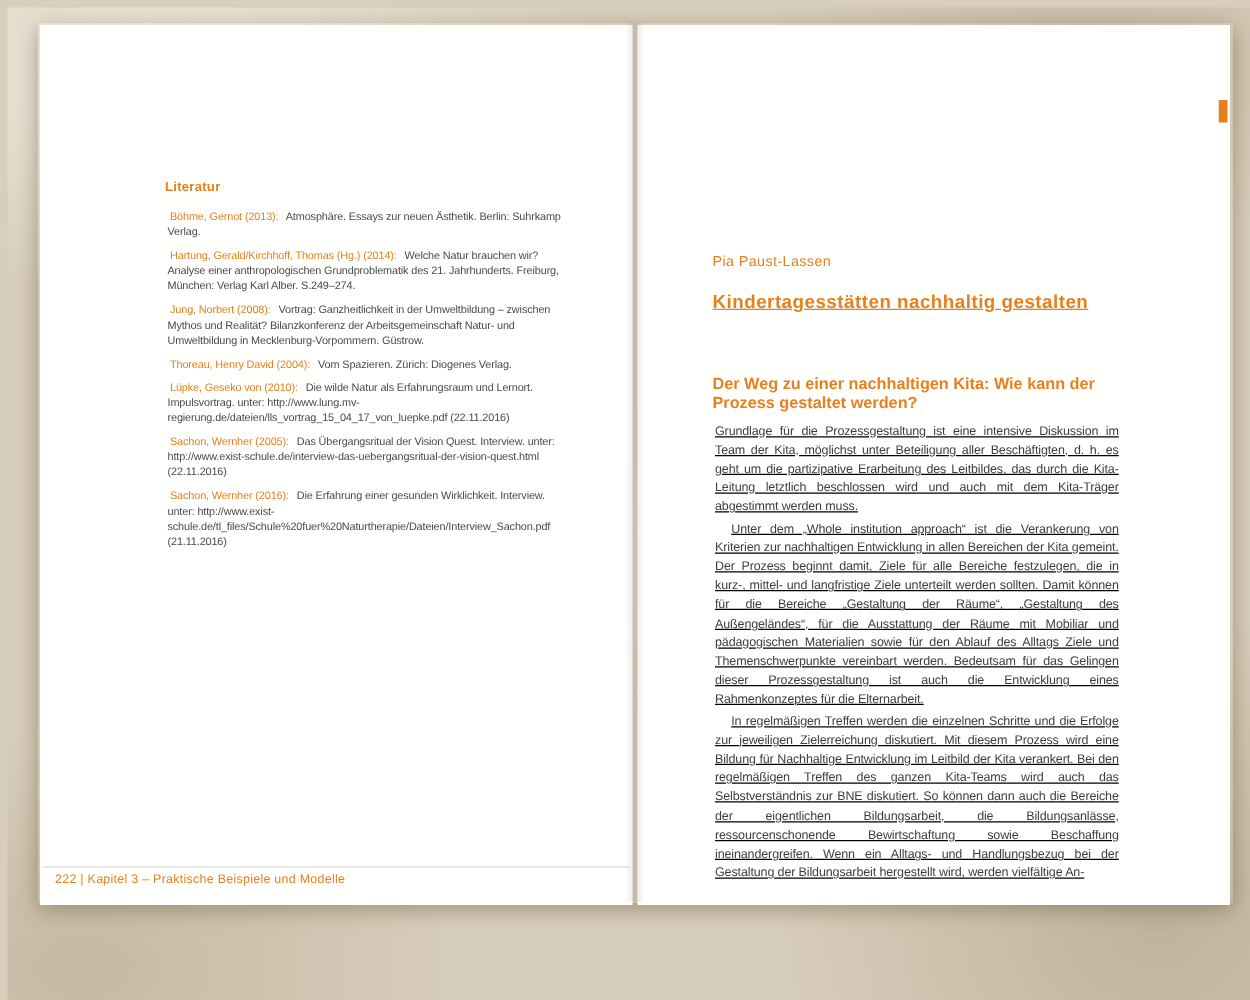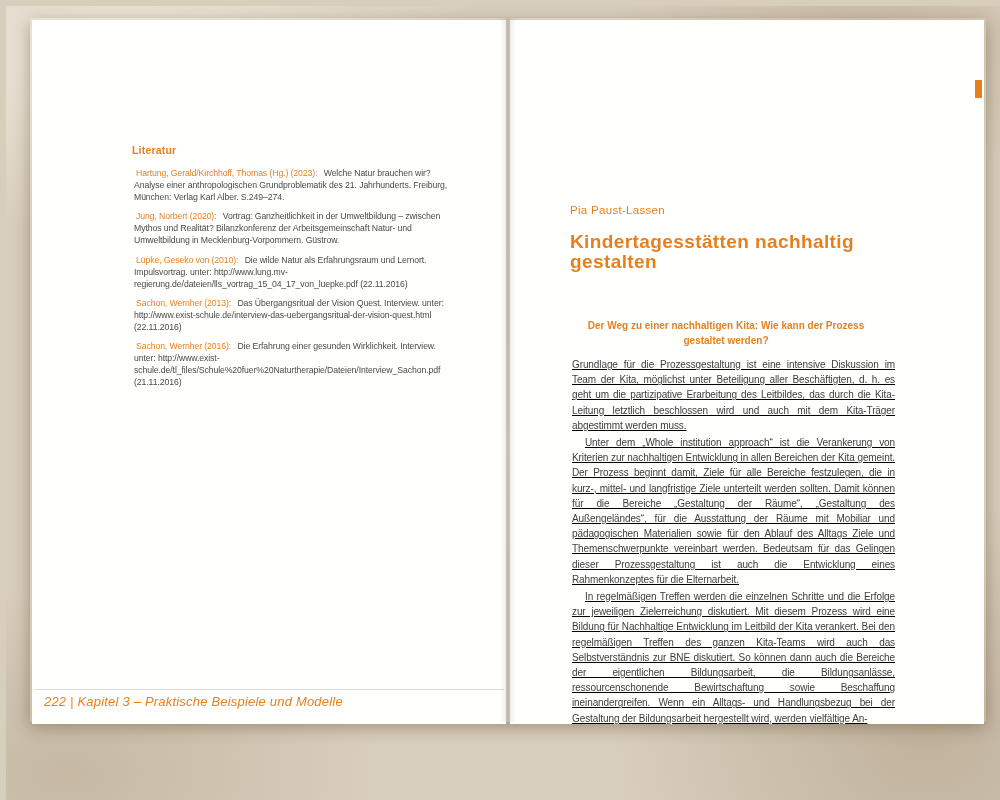--- a/index.html
+++ b/index.html
@@ -48,41 +48,40 @@
   }
   .ref-lead { color:var(--accent,#e6801e); }
 
   
   .right-content { position:absolute; left:56px; top:180px; width:331px; }
   .author {
     font-size:11.5px; font-weight:normal; letter-spacing:0.3px;
     color:var(--accent,#e6801e);
   }
   .title {
-    font-size:19px; line-height:19.5px; font-weight:bold; letter-spacing:0.4px;
-    color:var(--accent,#e6801e); margin-top:16px; max-width:302px;
+    font-size:15px; line-height:19.5px; font-weight:bold; letter-spacing:0.4px;
+    color:var(--accent,#e6801e); margin-top:16px; max-width:302px;text-decoration:underline;
   }
   .subheading {
-    font-size:10px; line-height:15px; font-weight:bold;
-    color:var(--accent,#e6801e); margin-top:47px; max-width:312px;text-align:center;
+    font-size:13px; line-height:15px; font-weight:bold;
+    color:var(--accent,#e6801e); margin-top:47px; max-width:312px;
   }
   .body-text { margin-top:9px;text-decoration:underline; }
   .body-p {
     font-size:10px; line-height:15.2px; letter-spacing:-0.1px;
     color:var(--body-text,#3d3d3d); text-align:justify;
   }
   .body-p.indent { text-indent:13px; }
 
   
   .page-footer {
     position:absolute; left:0; right:0; bottom:13px;
     border-top:1px solid var(--footer-rule,#dcdcdc);
-    padding-top:4px; font-size:13px; letter-spacing:0.2px;
+    padding-top:4px; font-size:10px; letter-spacing:0.2px;
     color:var(--accent,#e6801e);
-    font-style:italic;
   }
   .footer-left .footer-text { margin-left:10px; }
   .footer-right { text-align:right; }
   .footer-right .footer-text { margin-right:10px; }
 
   .edge-tab {
     position:absolute; right:0; top:58px; width:7px; height:18px;
     background:var(--accent,#e6801e);
   }
 </style>
@@ -90,27 +89,29 @@
 <body>
 
 <div class="viewport">
   <div class="spread">
 
     <div class="page">
       <div class="left-content">
 
         <h3 class="sec-heading">Literatur</h3>
         <div>
-          <p class="ref"><span class="ref-lead">Hartung, Gerald/Kirchhoff, Thomas (Hg.) (2023):</span><span> Welche Natur brauchen wir? Analyse einer anthropologischen Grundproblematik des 21. Jahrhunderts. Freiburg, München: Verlag Karl Alber. S.249–274.</span></p>
-          <p class="ref"><span class="ref-lead">Jung, Norbert (2020):</span><span> Vortrag: Ganzheitlichkeit in der Umweltbildung – zwischen Mythos und Realität? Bilanzkonferenz der Arbeitsgemeinschaft Natur- und Umweltbildung in Mecklenburg-Vorpommern. Güstrow.</span></p>
+          <p class="ref"><span class="ref-lead">Böhme, Gernot (2013):</span><span> Atmosphäre. Essays zur neuen Ästhetik. Berlin: Suhrkamp Verlag.</span></p>
+          <p class="ref"><span class="ref-lead">Hartung, Gerald/Kirchhoff, Thomas (Hg.) (2014):</span><span> Welche Natur brauchen wir? Analyse einer anthropologischen Grundproblematik des 21. Jahrhunderts. Freiburg, München: Verlag Karl Alber. S.249–274.</span></p>
+          <p class="ref"><span class="ref-lead">Jung, Norbert (2008):</span><span> Vortrag: Ganzheitlichkeit in der Umweltbildung – zwischen Mythos und Realität? Bilanzkonferenz der Arbeitsgemeinschaft Natur- und Umweltbildung in Mecklenburg-Vorpommern. Güstrow.</span></p>
+          <p class="ref"><span class="ref-lead">Thoreau, Henry David (2004):</span><span> Vom Spazieren. Zürich: Diogenes Verlag.</span></p>
         </div>
 
         <div>
           <p class="ref"><span class="ref-lead">Lüpke, Geseko von (2010):</span><span> Die wilde Natur als Erfahrungsraum und Lernort. Impulsvortrag. unter: http://www.lung.mv-regierung.de/dateien/lls_vortrag_15_04_17_von_luepke.pdf (22.11.2016)</span></p>
-          <p class="ref"><span class="ref-lead">Sachon, Wernher (2013):</span><span> Das Übergangsritual der Vision Quest. Interview. unter: http://www.exist-schule.de/interview-das-uebergangsritual-der-vision-quest.html (22.11.2016)</span></p>
+          <p class="ref"><span class="ref-lead">Sachon, Wernher (2005):</span><span> Das Übergangsritual der Vision Quest. Interview. unter: http://www.exist-schule.de/interview-das-uebergangsritual-der-vision-quest.html (22.11.2016)</span></p>
           <p class="ref"><span class="ref-lead">Sachon, Wernher (2016):</span><span> Die Erfahrung einer gesunden Wirklichkeit. Interview. unter: http://www.exist-schule.de/tl_files/Schule%20fuer%20Naturtherapie/Dateien/Interview_Sachon.pdf (21.11.2016)</span></p>
         </div>
       </div>
 
       <div class="page-footer footer-left">
         <span class="footer-text">222 | Kapitel 3 – Praktische Beispiele und Modelle</span>
       </div>
     </div>
 
     <div class="page">

